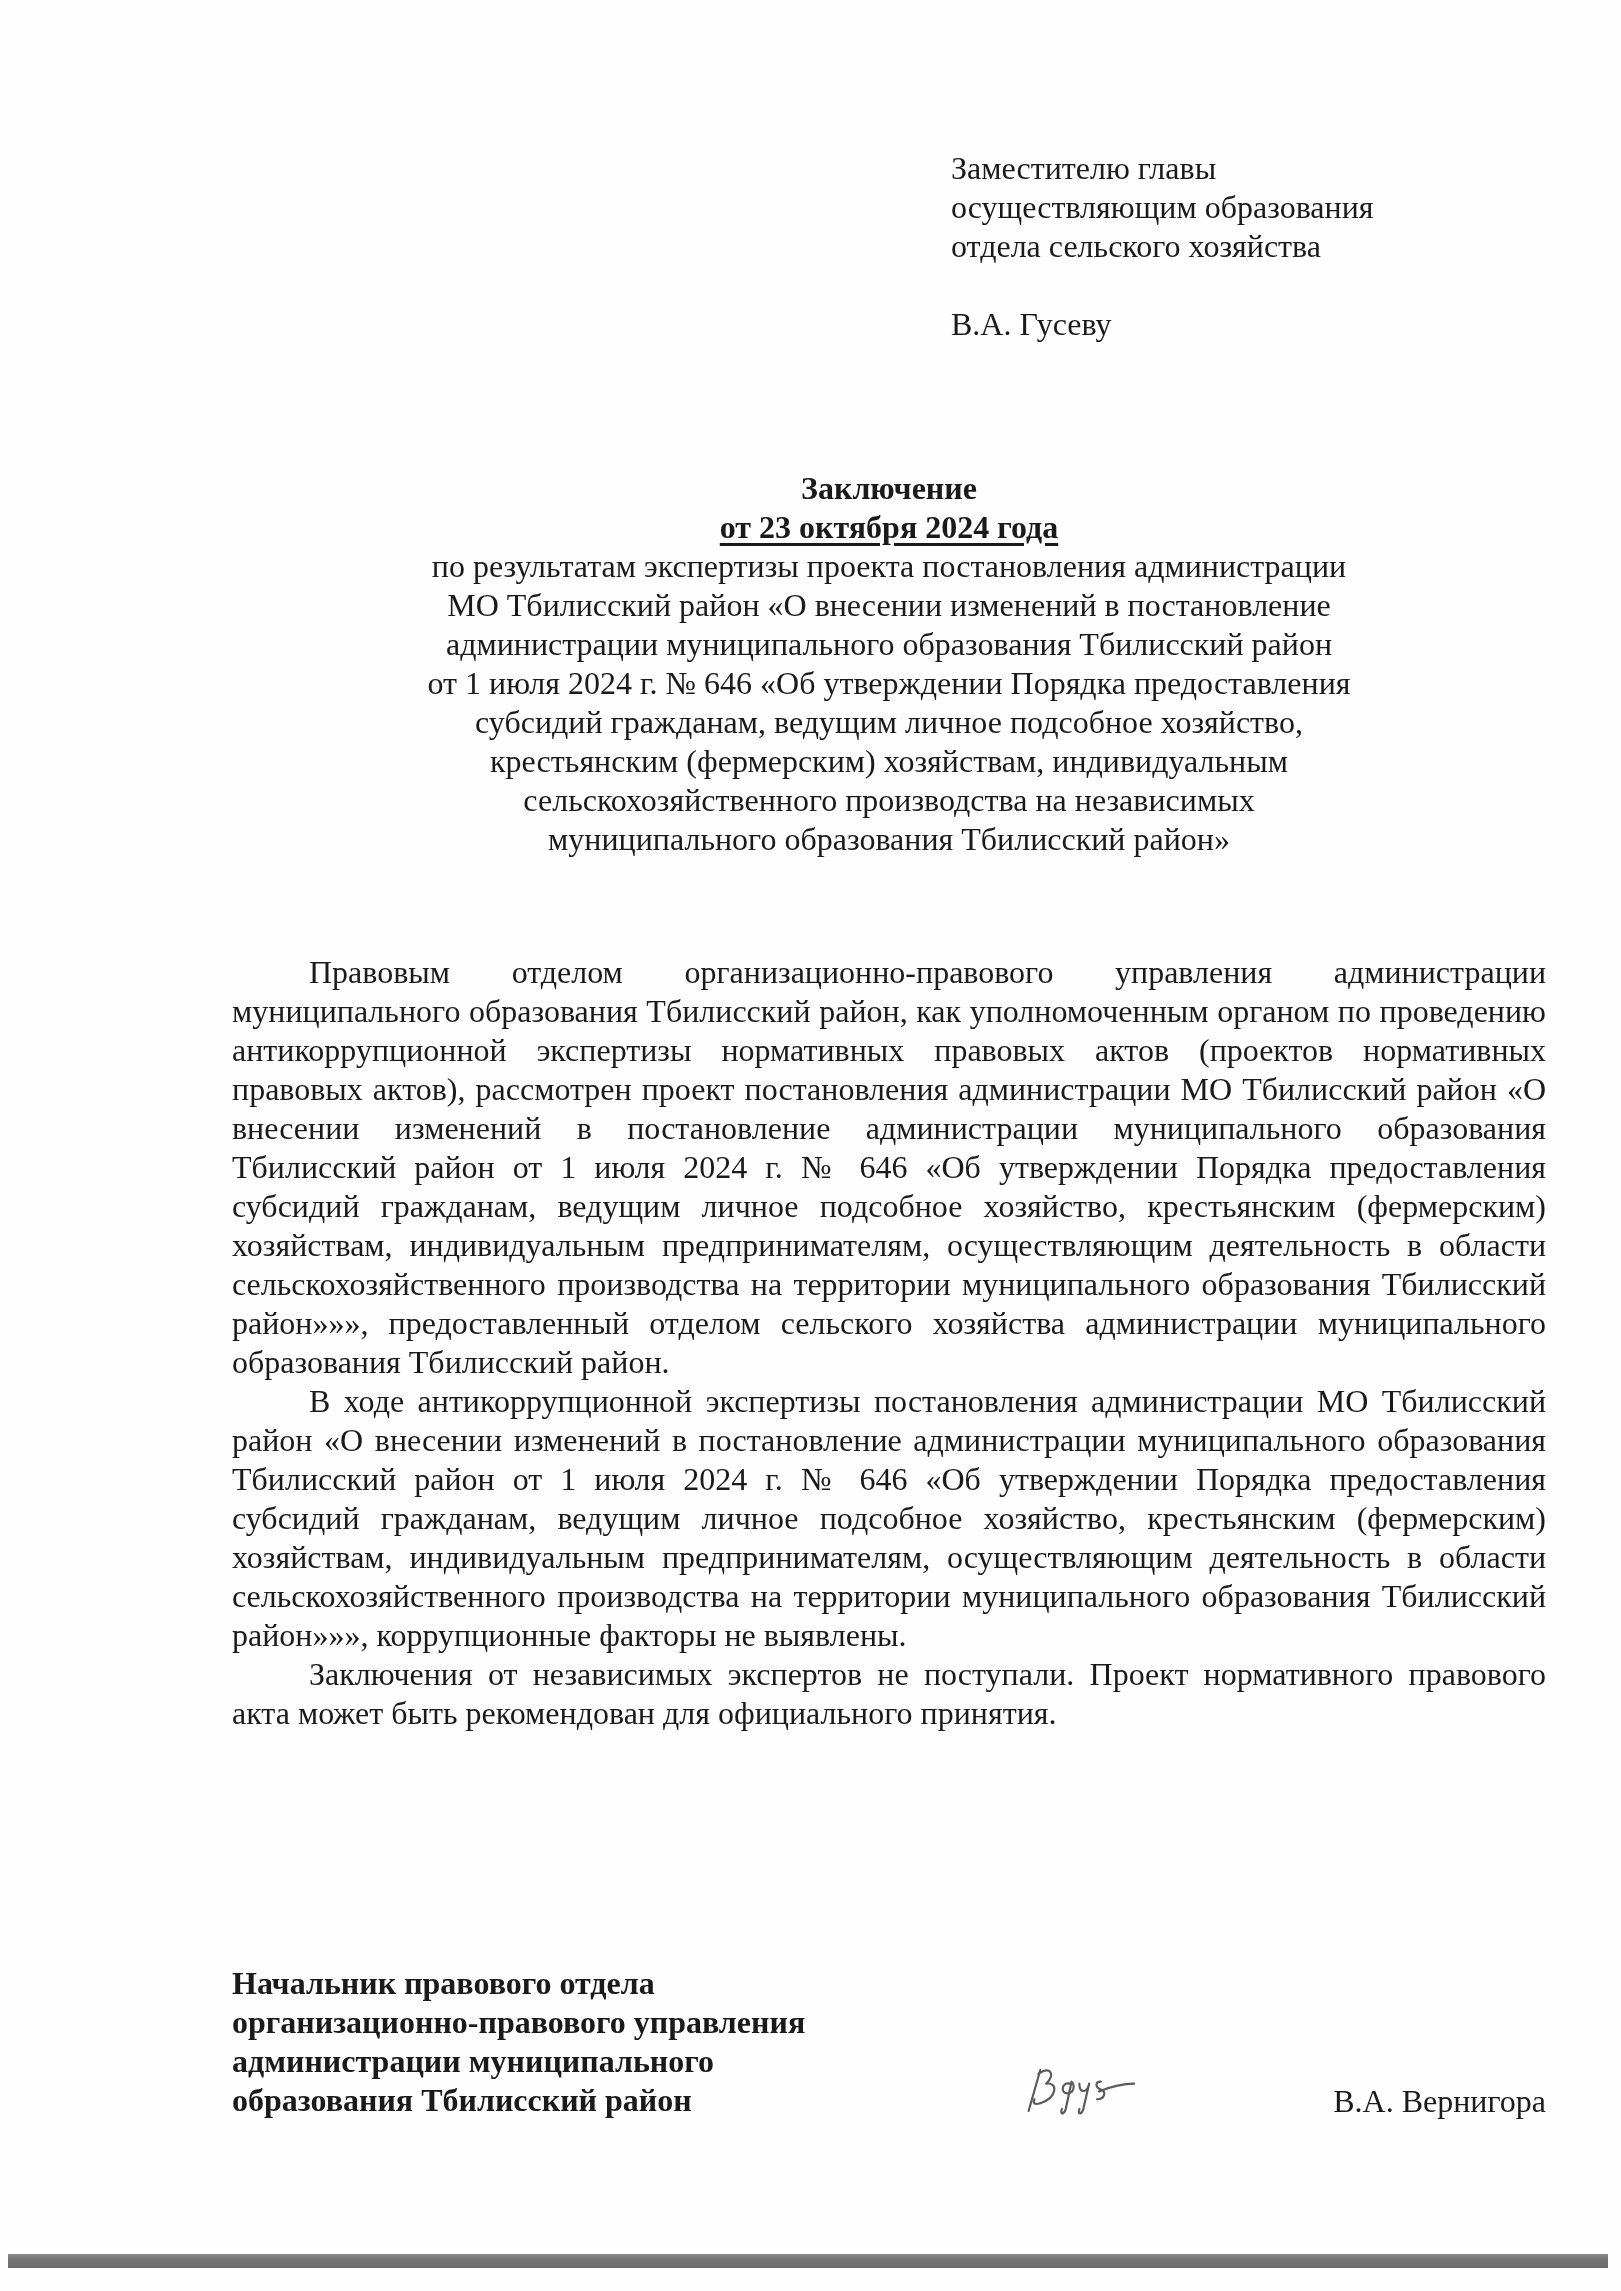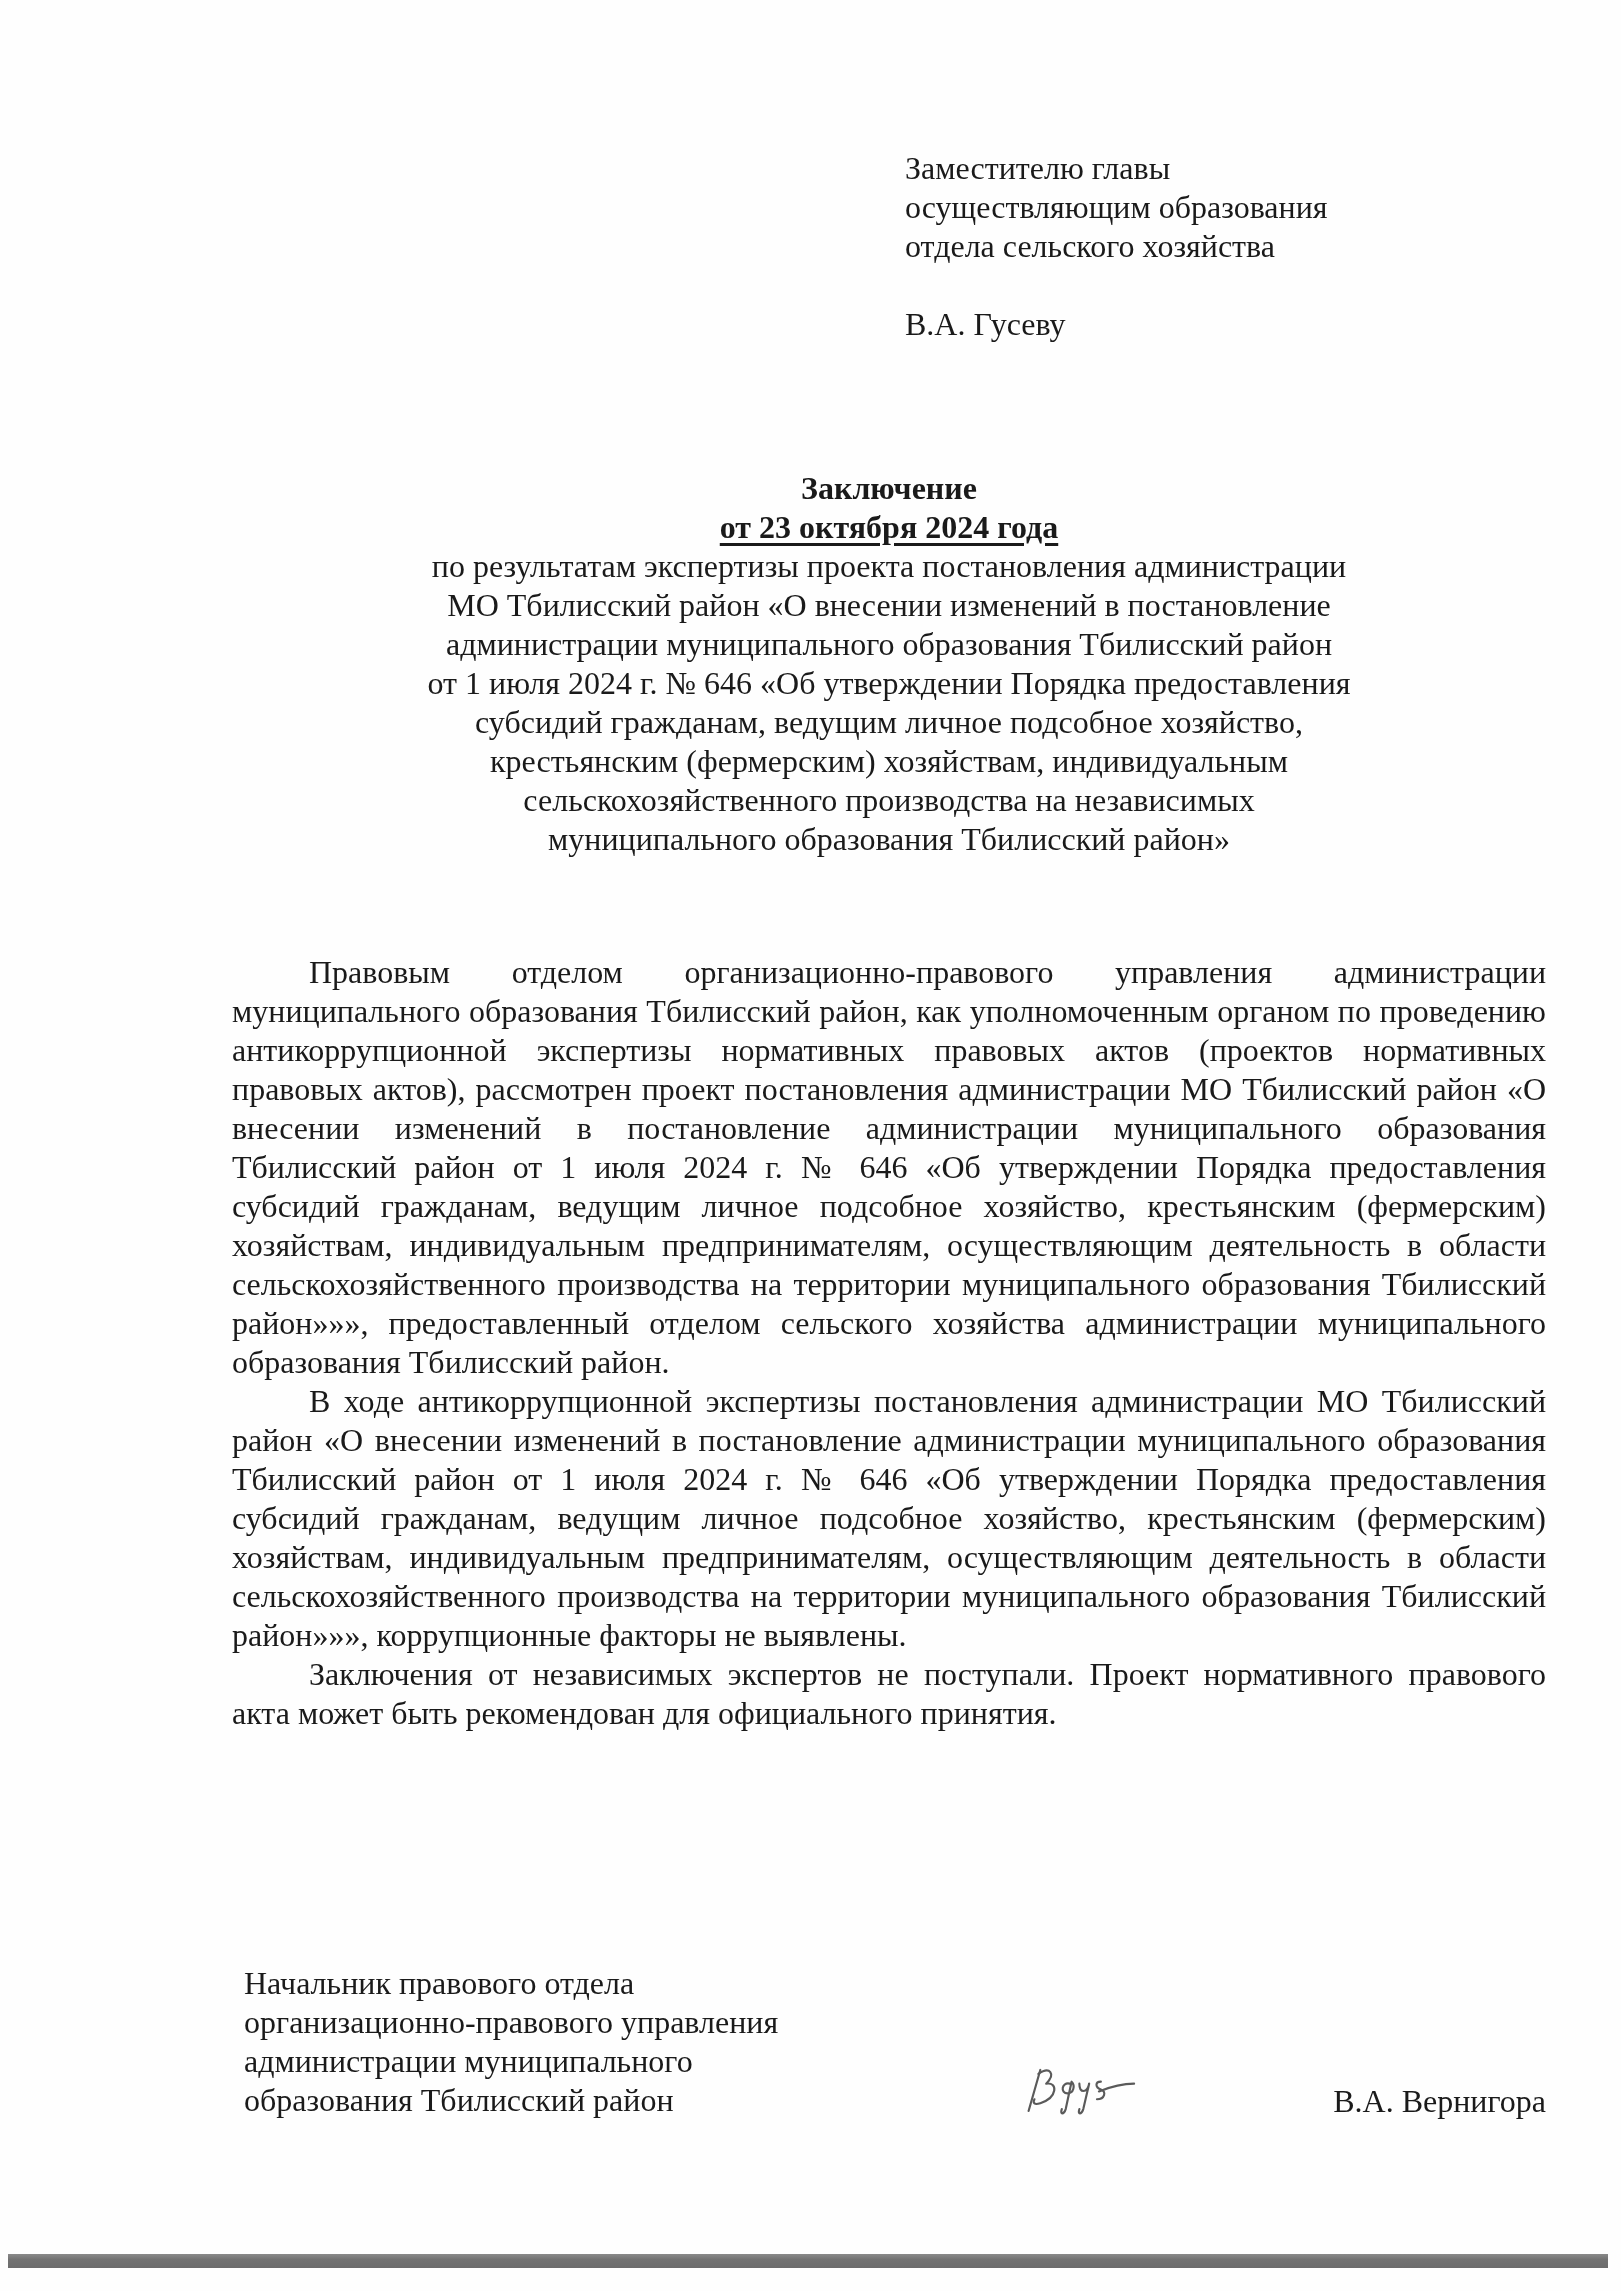--- a/index.html
+++ b/index.html
@@ -19,21 +19,21 @@
       position: absolute;
       left: 0; top: 0;
       width: 1621px;
       height: 2292px;
       background: #fefefe;
     }
 
     
     .addressee {
       position: absolute;
-      left: 905px;
+      left: 951px;
       top: 149px;
       width: 549px;
       font-size: 32px;
       line-height: 39px;
     }
     .addressee .line { display: block; white-space: nowrap; }
     .addressee .recipient-name {
       display: block;
       margin-top: 39px;
     }
@@ -86,23 +86,24 @@
       position: absolute;
       left: 232px;
       top: 1964px;
       width: 1314px;
       height: 167px;
       font-size: 32px;
       line-height: 39px;
     }
     .signer-title {
       position: absolute;
-      left: 12px;
+      left: 0;
       top: 0;
       width: 686px;
+      font-weight: bold;
     }
     .signer-title .line { display: block; white-space: nowrap; }
     .signature-mark {
       position: absolute;
       left: 779px;
       top: 96px;
       width: 127px;
       height: 59px;
     }
     .signer-name {

